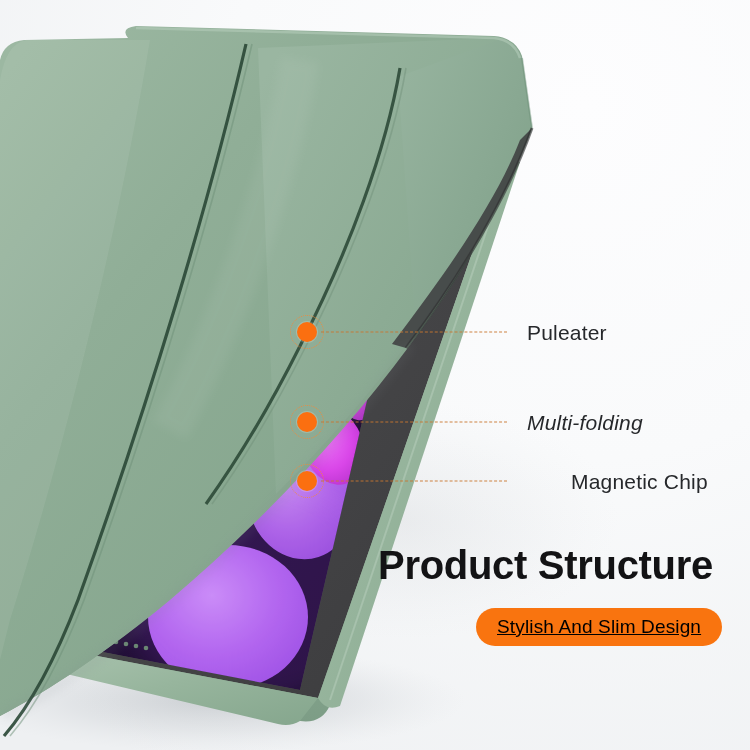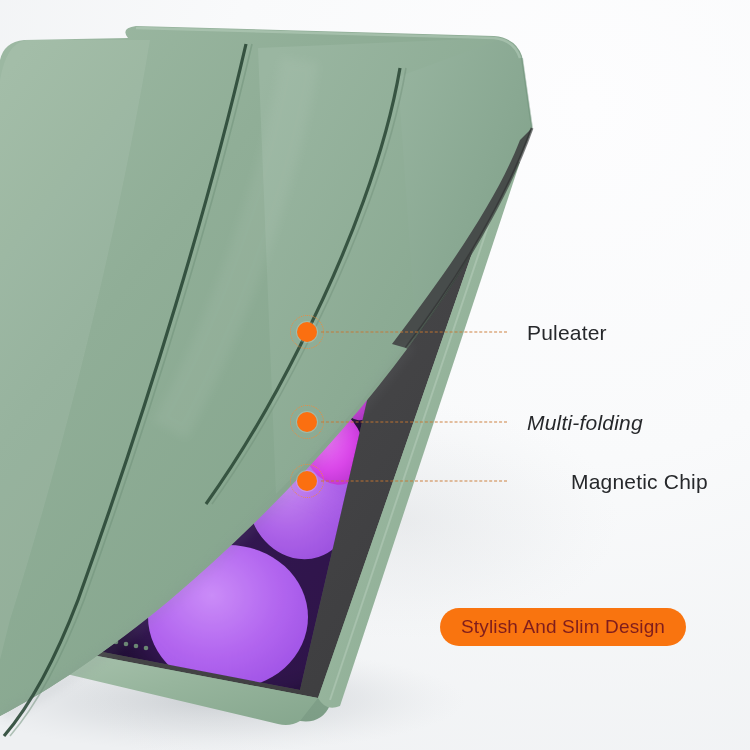--- a/index.html
+++ b/index.html
@@ -53,30 +53,31 @@
     position:absolute;
     left:378px; top:543px;
     font-size:40px;
     font-weight:bold;
     color:#131315;
     letter-spacing:-0.3px;
     white-space:nowrap;
   }
   .pill {
     position:absolute;
-    left:440px; top:608px;
+    left:476px; top:608px;
     height:38px;
     padding:0 21px;
     display:flex; align-items:center; justify-content:center;
     background:#f9740f;
     border-radius:19px;
-    color:#7f1d1d;
+    color:#000000;
     font-size:19px;
     letter-spacing:.15px;
     white-space:nowrap;
+    text-decoration:underline;
   }
 </style>
 </head>
 <body>
 
 <div id="stage">
 
   <div class="photo">
     <svg viewBox="0 0 750 750" xmlns="http://www.w3.org/2000/svg">
       <defs>
@@ -362,16 +363,17 @@
     </div>
 
     <div class="callout">
       <div class="dot-ring" style="left:307px; top:481px;"></div>
       <div class="dot" style="left:307px; top:481px;"></div>
       <div class="leader" style="left:321px; top:481px; width:186px;"></div>
       <div class="callout-label" style="left:527px; top:482px;margin-left:44px;">Magnetic Chip</div>
     </div>
   </div>
 
+  <div class="title">Product Structure</div>
 
   <div class="pill">Stylish And Slim Design</div>
 
 </div>
 
 </body></html>

